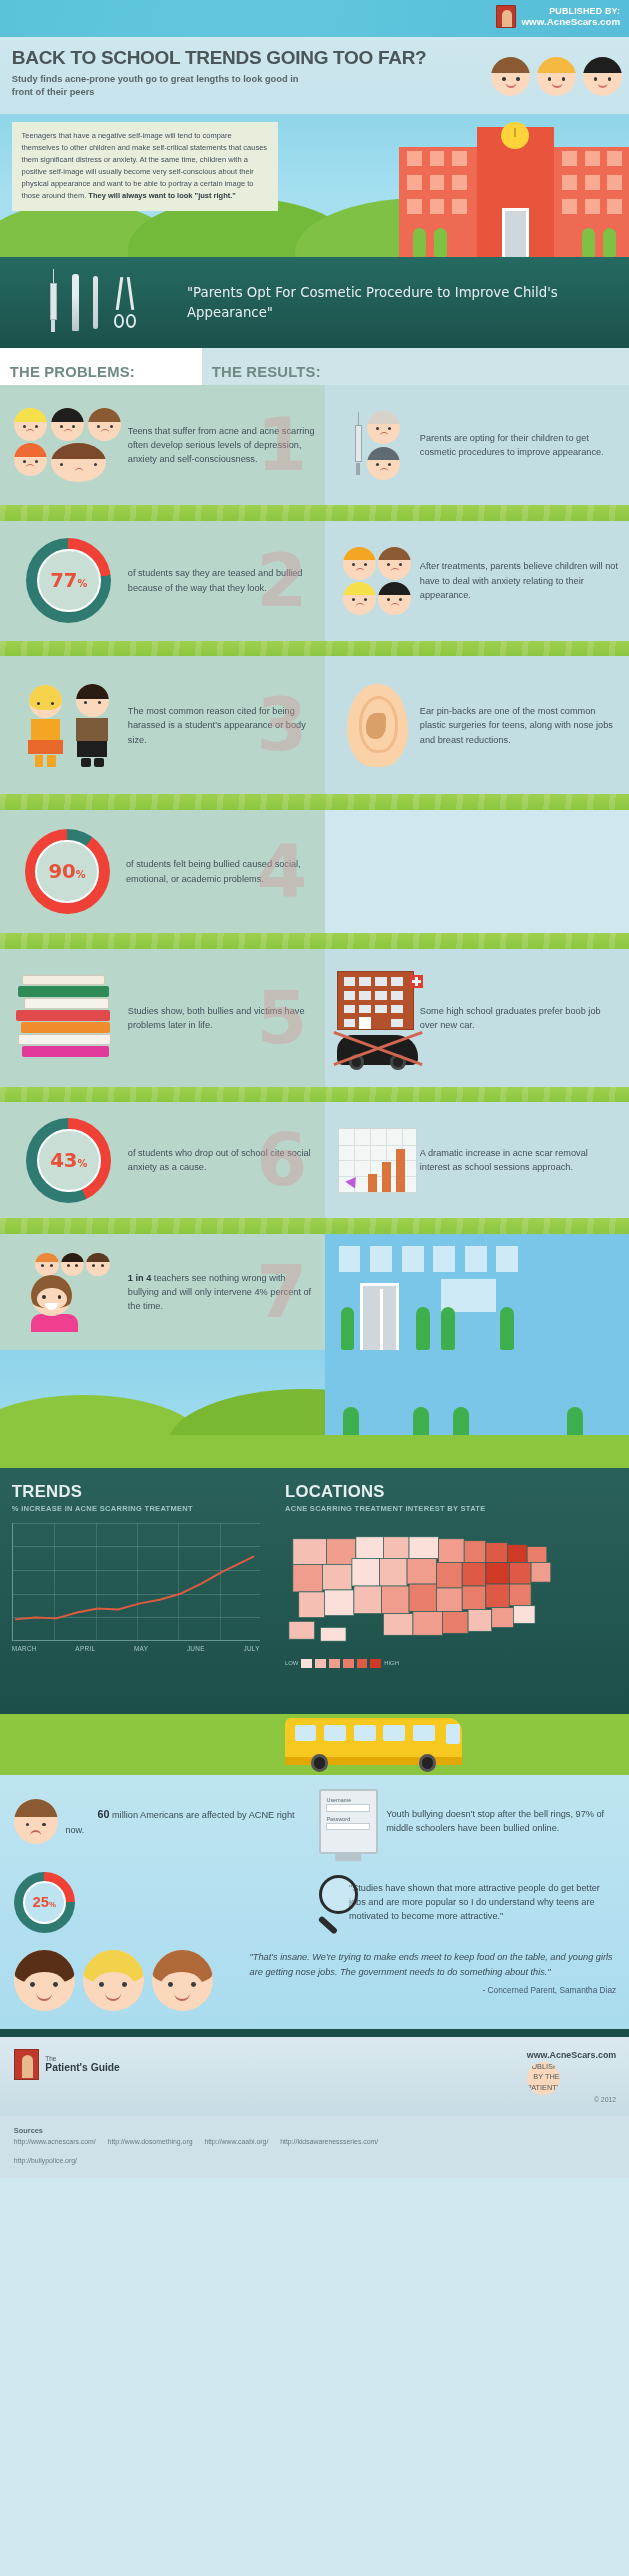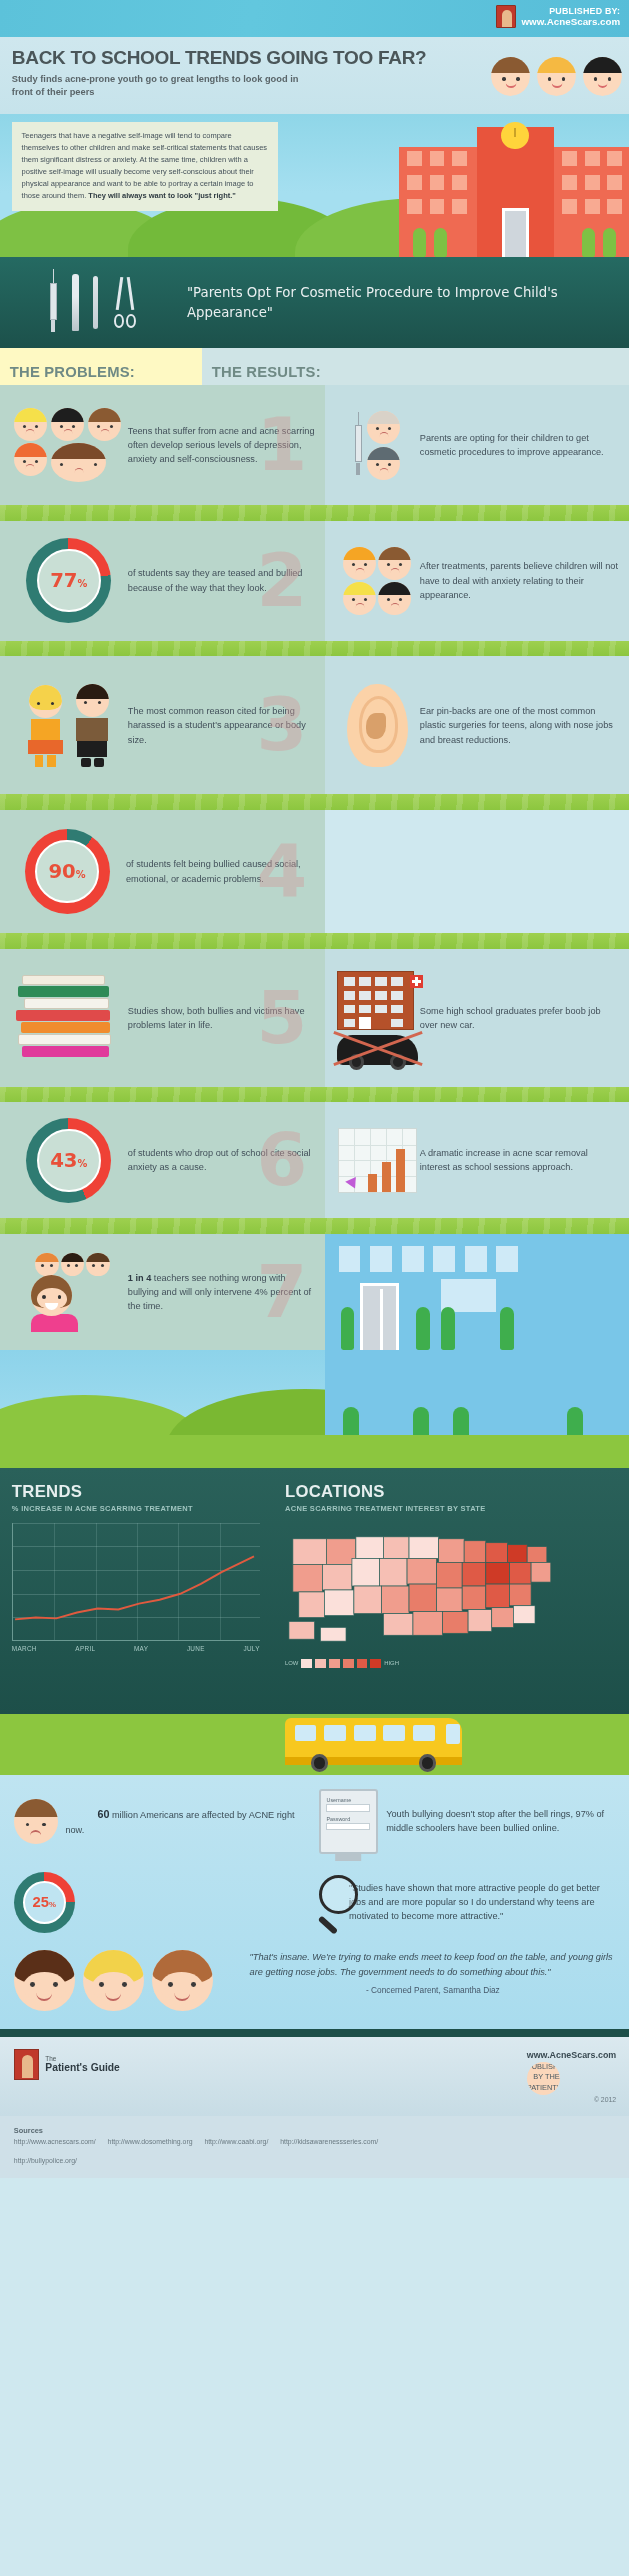--- a/index.html
+++ b/index.html
@@ -99,21 +99,21 @@
   .scissors .rl{position:absolute;bottom:0;left:2px;width:9.8px;height:13.8px;border:2.5px solid #e2e9ed;border-radius:50%;}
   .scissors .rr{position:absolute;bottom:0;right:2px;width:9.8px;height:13.8px;border:2.5px solid #e2e9ed;border-radius:50%;}
   .quote-text {
     flex:1; color:#e9eff0; font-size:13.3px; line-height:1.5;
     font-family:"DejaVu Sans", sans-serif; padding-right:29.5px; font-style:normal;
   }
 
   
   .colheads { height:37px; display:flex; background:#d6e9e3; align-items:flex-end; }
   .colheads .ch { font-size:14.8px; font-weight:bold; color:#6f8a85; letter-spacing:0.2px; padding-bottom:4.9px;}
-  .colheads .left { width:202px; padding-left:9.8px; background:#fef9c3; height:100%; display:flex; align-items:flex-end;}
+  .colheads .left { width:202px; padding-left:9.8px; background:#ffffff; height:100%; display:flex; align-items:flex-end;}
   .colheads .right{ flex:1; padding-left:9.8px; background:#cfe4e6; height:100%; display:flex; align-items:flex-end;}
 
   
   .row { display:flex; position:relative; }
   .row .cell-l { width:325px; background:#b9d6cb; position:relative; padding:9.8px; display:flex; align-items:center; }
   .row .cell-r { flex:1; background:#c3dee2; position:relative; padding:9.8px; display:flex; align-items:center;}
   .divider { height:15.7px; background:linear-gradient(180deg,#9ed04f 0%,#8cc63f 100%); position:relative; overflow:hidden;}
   .divider::before{content:"";position:absolute;left:0;top:0;width:100%;height:100%;
     background:repeating-linear-gradient(95deg, rgba(255,255,255,.14) 0 5.9px, rgba(255,255,255,0) 5.9px 21.7px);}
   .bignum {
@@ -227,21 +227,21 @@
   .monitor .inp{height:7.9px;background:#fff;border:1px solid #c4cfd5;margin-bottom:3.9px;}
   .monitor .stand{position:absolute;left:50%;transform:translateX(-50%);bottom:-8.9px;width:25.6px;height:6.9px;background:#b7c4cb;}
   .donut2{width:61px;height:61px;border-radius:50%;position:relative;}
   .donut2 .hole{position:absolute;inset:8.9px;border-radius:50%;background:#bfe4f1;border:2px solid #fff;
      display:flex;align-items:center;justify-content:center;}
   .donut2 .val{font-size:14.8px;font-weight:bold;color:#e8503a;}
   .magn{width:55px;height:55px;position:relative;}
   .magn .lens{position:absolute;left:0;top:0;width:39px;height:39px;border-radius:50%;border:3.9px solid #2b2b2b;background:rgba(255,255,255,.25);}
   .magn .hdl{position:absolute;right:2px;bottom:2px;width:21.7px;height:5.9px;background:#2b2b2b;transform:rotate(42deg);border-radius:3px;}
   .quotebox{font-size:9.2px;color:#3b4d57;line-height:1.55;font-style:italic;}
-  .attrib{font-size:8.3px;color:#46586a;text-align:center;margin-top:5.9px;}
+  .attrib{font-size:8.3px;color:#46586a;text-align:right;margin-top:5.9px;}
   .threefaces{display:flex;gap:7.9px;}
   .bigface{width:61px;height:61px;border-radius:50%;position:relative;overflow:hidden;background:#fbd7bb;}
   .bigface .hr{position:absolute;left:0;right:0;top:0;height:25.6px;border-radius:30.5px 30.5px 0 0;}
   .bigface .e{position:absolute;width:4.9px;height:4.9px;background:#3a3a3a;border-radius:50%;top:31.5px;}
   .bigface .e.l{left:16.7px;} .bigface .e.r{right:16.7px;}
   .bigface .m{position:absolute;left:50%;transform:translateX(-50%);bottom:10.8px;width:15.7px;height:7.9px;
      border-bottom:2.4px solid #c0655f;border-radius:0 0 15.7px 15.7px;}
 
   
   .footdivider{height:7.9px;background:#1d4f49;}

